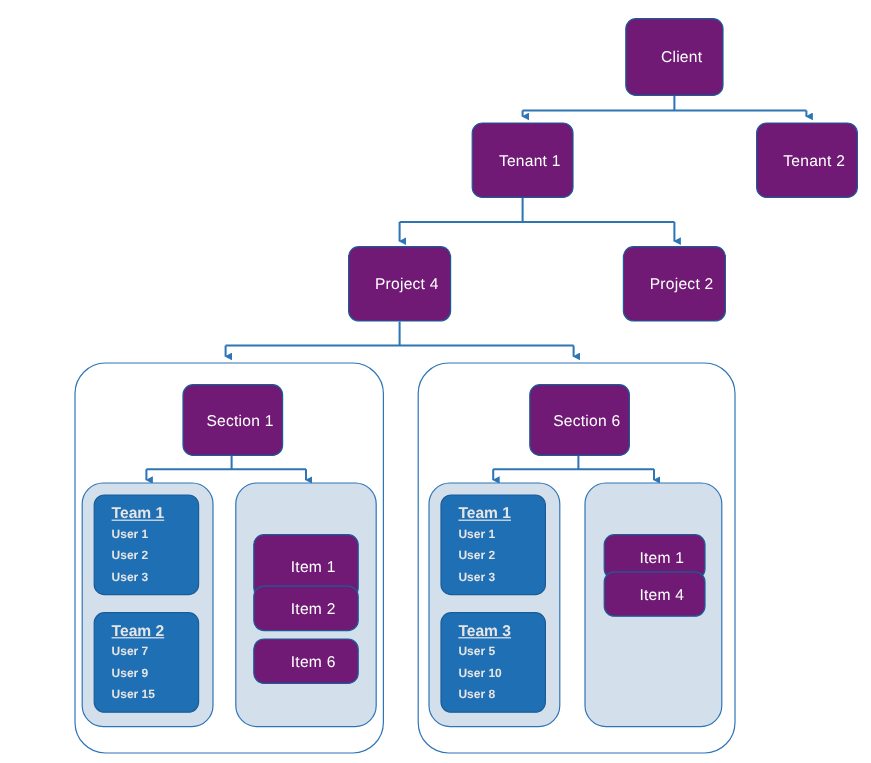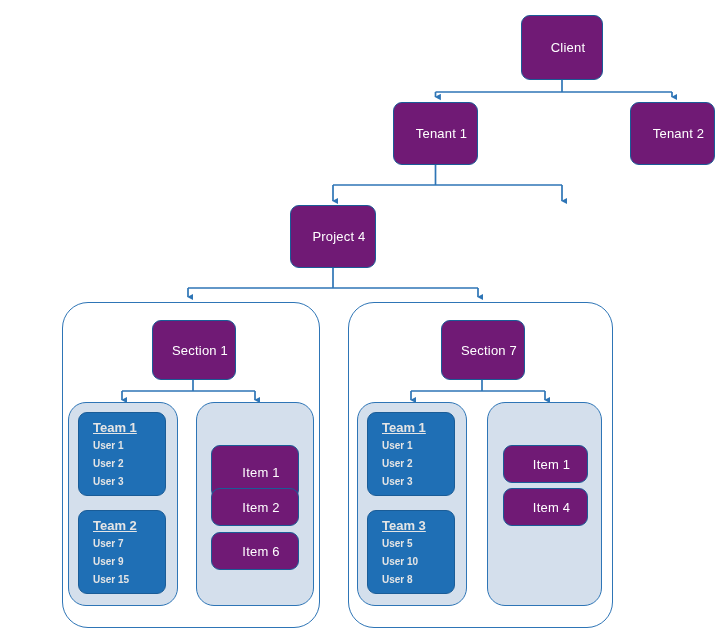--- a/index.html
+++ b/index.html
@@ -130,20 +130,23 @@
   </div>
 
   <div class="node" style="left:630px; top:102px; width:85px; height:63px;">
     <span>Tenant 2</span>
   </div>
 
   <div class="node" style="left:290px; top:205px; width:86px; height:63px;">
     <span>Project 4</span>
   </div>
 
+  <div class="node" style="left:519px; top:205px; width:86px; height:63px;">
+    <span>Project 2</span>
+  </div>
 
   <div class="group-outer" style="left:62px; top:302px; width:258px; height:326px;"></div>
 
   <div class="node" style="left:152px; top:320px; width:84px; height:60px;">
     <span>Section 1</span>
   </div>
 
   <div class="group-inner" style="left:68px; top:402px; width:110px; height:204px;"></div>
 
   <div class="team-card" style="left:78px; top:412px; width:88px; height:84px;">
@@ -168,21 +171,21 @@
   <div class="node" style="left:211px; top:488px; width:88px; height:38px;text-align:center;">
     <span>Item 2</span>
   </div>
   <div class="node" style="left:211px; top:532px; width:88px; height:38px;">
     <span>Item 6</span>
   </div>
 
   <div class="group-outer" style="left:348px; top:302px; width:265px; height:326px;"></div>
 
   <div class="node" style="left:441px; top:320px; width:84px; height:60px;">
-    <span>Section 7</span>
+    <span>Section 6</span>
   </div>
 
   <div class="group-inner" style="left:357px; top:402px; width:110px; height:204px;"></div>
 
   <div class="team-card" style="left:367px; top:412px; width:88px; height:84px;">
     <span class="team-title">Team 1</span>
     <span class="team-member">User 1</span>
     <span class="team-member">User 2</span>
     <span class="team-member">User 3</span>
   </div>
@@ -192,17 +195,17 @@
     <span class="team-member">User 5</span>
     <span class="team-member">User 10</span>
     <span class="team-member">User 8</span>
   </div>
 
   <div class="group-inner" style="left:487px; top:402px; width:115px; height:204px;"></div>
 
   <div class="node" style="left:503px; top:445px; width:85px; height:38px;">
     <span>Item 1</span>
   </div>
-  <div class="node" style="left:503px; top:488px; width:85px; height:38px;">
+  <div class="node" style="left:503px; top:476px; width:85px; height:38px;">
     <span>Item 4</span>
   </div>
 
 </div>
 
 </body></html>

